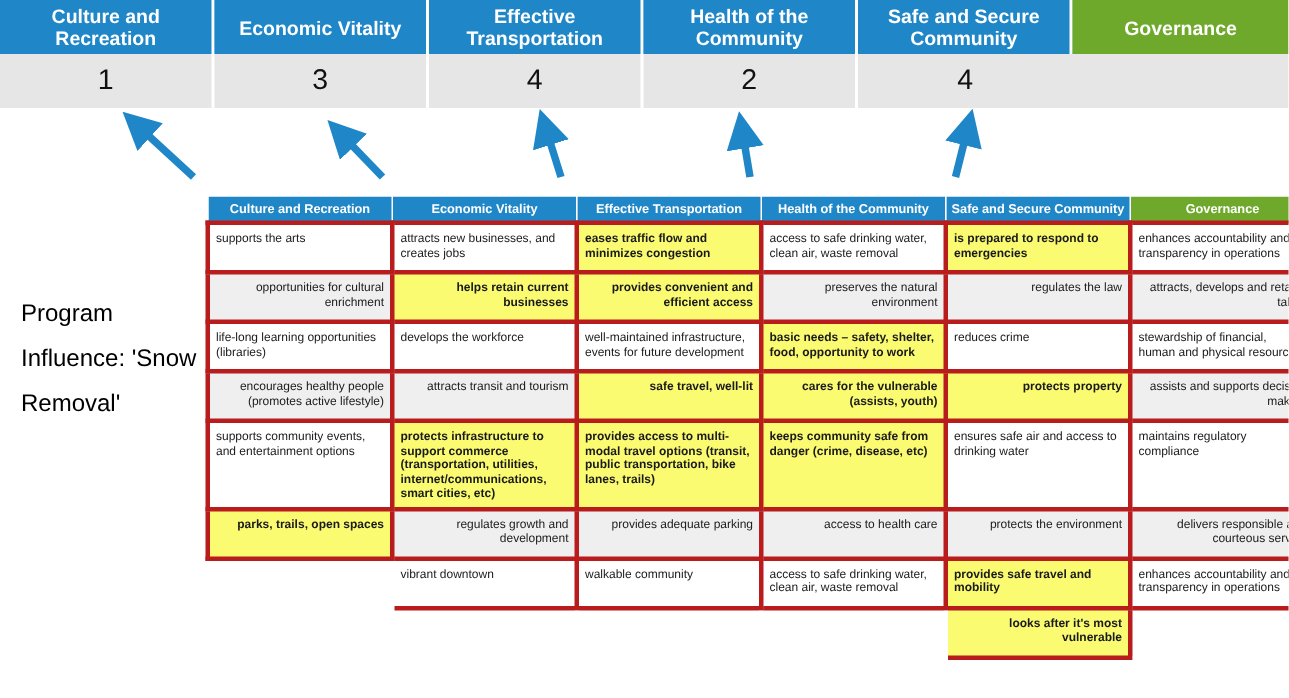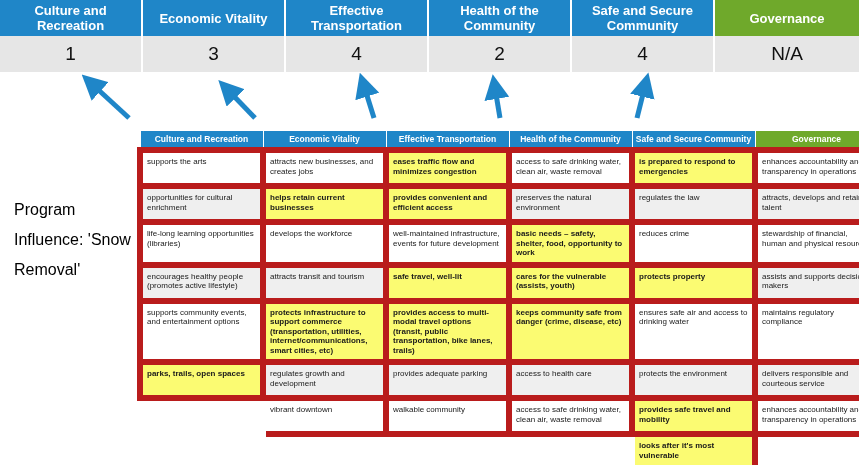--- a/index.html
+++ b/index.html
@@ -101,25 +101,25 @@
     border: 1px solid #ffffff;
   }
   #matrix th.blue { background: #1F86C8; }
   #matrix th.green { background: #6FA92B; }
   #matrix td {
     font-size: 8px;
     line-height: 9.5px;
     color: #1a1a1a;
     vertical-align: top;
     padding: 4px 4px;
-    border: 6px solid #b91c1c;
+    border: 3px solid #b91c1c;
     background: #ffffff;
     height: 22px;
   }
-  #matrix tr.alt td { background: #EFEFEF; }
+  #matrix tr.alt td { background: #EFEFEF; text-align: right; }
   #matrix td.hl { background: #FBFB72 !important; font-weight: bold; }
   #matrix td.empty { background: #ffffff !important; border-color: #ffffff; }
   #matrix tr.alt td.empty { background: #ffffff !important; }
 </style>
 </head>
 <body>
 
 <div id="top-band">
     <div class="top-cell blue" style="width: 143px;">Culture and Recreation</div>
     <div class="top-cell blue" style="width: 143px;">Economic Vitality</div>
@@ -128,21 +128,20 @@
     <div class="top-cell blue" style="width: 143px;">Safe and Secure Community</div>
     <div class="top-cell green" style="width: 144px;">Governance</div>
   </div>
 
 <div id="score-band">
     <div class="score-cell" style="width: 143px;">1</div>
     <div class="score-cell" style="width: 143px;">3</div>
     <div class="score-cell" style="width: 143px;">4</div>
     <div class="score-cell" style="width: 143px;">2</div>
     <div class="score-cell" style="width: 143px;">4</div>
-    <div class="score-cell" style="width: 144px;">N/A</div>
   </div>
 
 <svg id="arrow-layer" viewBox="0 0 859 58">
   <defs>
     <marker id="ah" markerWidth="5" markerHeight="5" refX="2.2" refY="2.5" orient="auto">
       <path d="M0,0 L5,2.5 L0,5 z" fill="#1F86C8"></path>
     </marker>
   </defs>
   <g stroke="#1F86C8" stroke-width="5" fill="none" marker-end="url(#ah)">
     <line x1="129" y1="46" x2="92" y2="12"></line>

